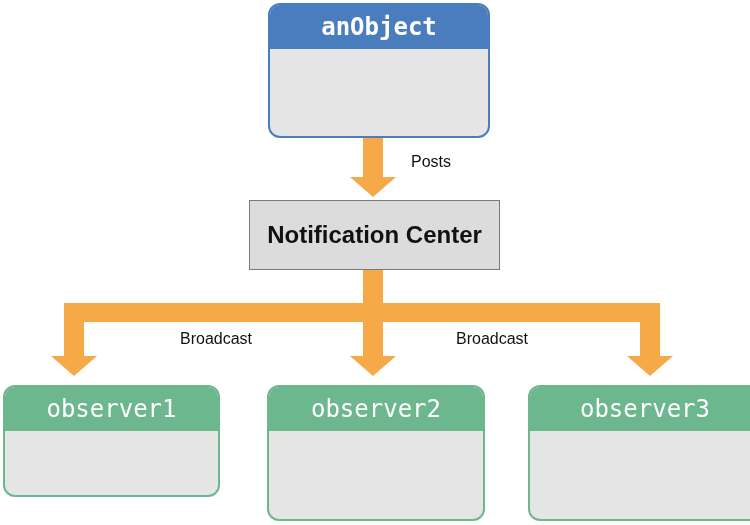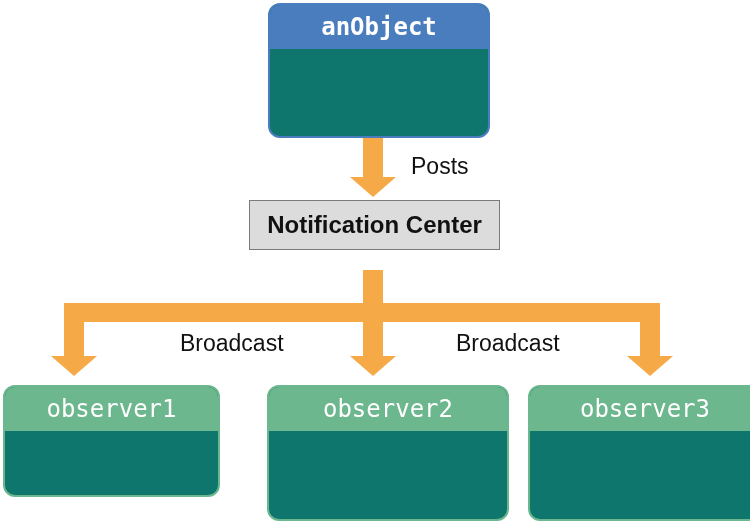--- a/index.html
+++ b/index.html
@@ -16,21 +16,21 @@
     width: 750px;
     height: 525px;
     background: #ffffff;
     overflow: hidden;
     font-family: "Liberation Sans", sans-serif;
   }
   
   .node {
     position: absolute;
     box-sizing: border-box;
-    background: #0f766e;
+    background: #e5e5e5;
     border-radius: 12px;
     overflow: hidden;
   }
   .blue-node  { border: 2px solid var(--blue); }
   .green-node { border: 2px solid var(--green); }
   .node-header {
     height: 44px;
     display: flex;
     align-items: center;
     justify-content: center;
@@ -41,21 +41,21 @@
     font-family: "DejaVu Sans Mono", monospace;
     font-size: 24px;
     color: #ffffff;
     white-space: nowrap;
   }
   .mono.bold { font-weight: bold; }
   
   .center-box {
     position: absolute;
     box-sizing: border-box;
-    left: 249px; top: 200px; width: 251px; height: 50px;
+    left: 249px; top: 200px; width: 251px; height: 70px;
     background: var(--gray-fill);
     border: 1px solid var(--gray-border);
     display: flex;
     align-items: center;
     justify-content: center;
     font-weight: bold;
     font-size: 24px;
     color: #111111;
     white-space: nowrap;
   }
@@ -67,21 +67,21 @@
   .arrow-head {
     position: absolute;
     width: 0; height: 0;
     border-left: 23px solid transparent;
     border-right: 23px solid transparent;
     border-top: 20px solid var(--orange);
   }
   
   .label {
     position: absolute;
-    font-size: 23px;
+    font-size: 16px;
     color: var(--label-text);
     white-space: nowrap;
   }
 </style>
 </head>
 <body>
 
 <div class="canvas">
 
   <div class="node blue-node" style="left:268px; top:3px; width:222px; height:135px;">
@@ -108,21 +108,21 @@
 
   <div class="label" style="left:180px; top:330px;">Broadcast</div>
   <div class="label" style="left:456px; top:330px;">Broadcast</div>
 
   <div class="node green-node" style="left:3px; top:385px; width:217px; height:112px;">
     <div class="node-header green-header">
       <span class="mono">observer1</span>
     </div>
   </div>
 
-  <div class="node green-node" style="left:267px; top:385px; width:242px; height:136px;">
+  <div class="node green-node" style="left:267px; top:385px; width:218px; height:136px;">
     <div class="node-header green-header">
       <span class="mono">observer2</span>
     </div>
   </div>
 
   <div class="node green-node" style="left:528px; top:385px; width:234px; height:136px;">
     <div class="node-header green-header">
       <span class="mono">observer3</span>
     </div>
   </div>

